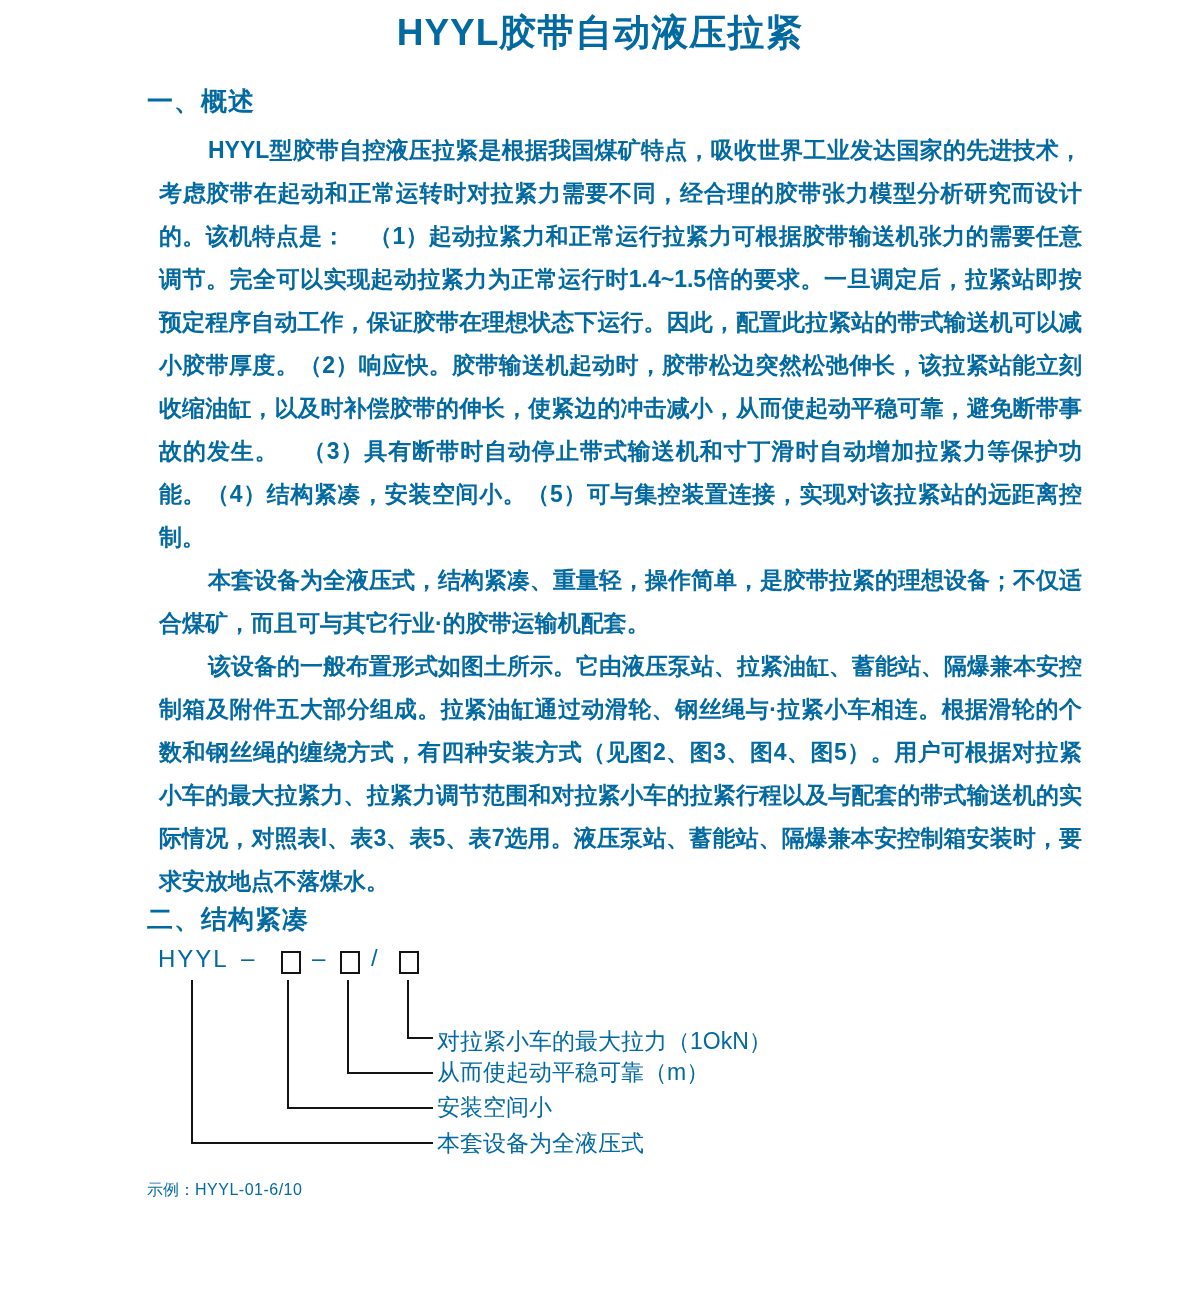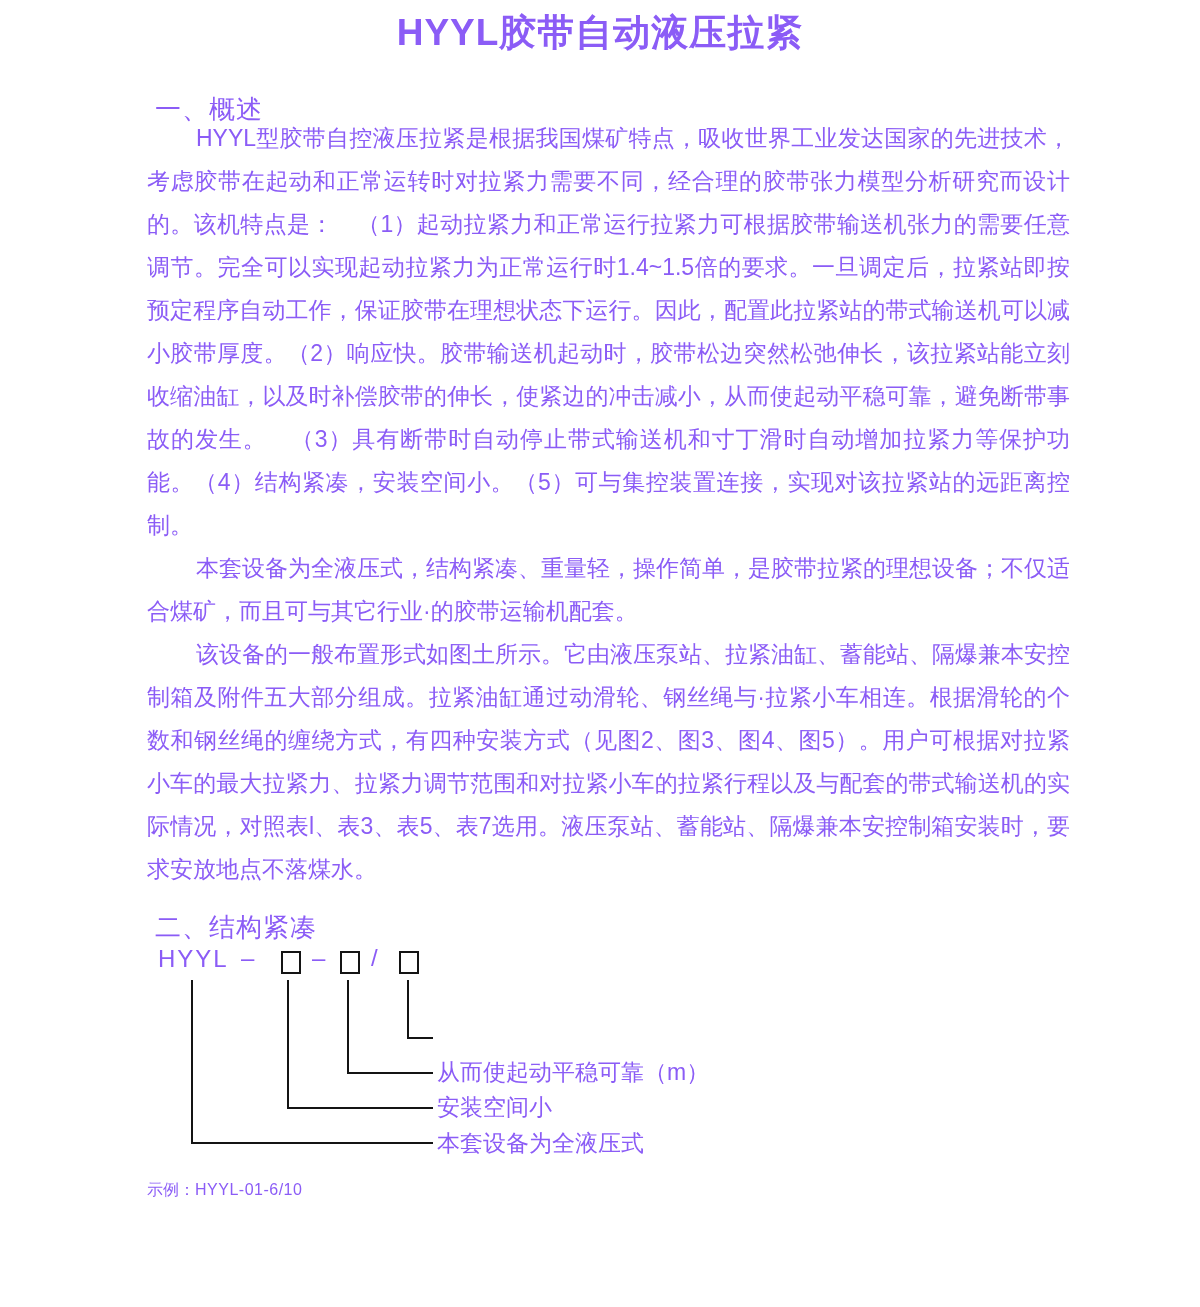--- a/index.html
+++ b/index.html
@@ -1,55 +1,56 @@
 <!DOCTYPE html>
 <html><head>
 <meta charset="utf-8">
 <style>
   html, body { margin: 0; padding: 0; background: #ffffff; }
   .page {
     position: relative;
     width: 1200px;
     height: 1307px;
     background: #ffffff;
-    color: #8b5cf6;
+    color: #0369a1;
     font-family: "Liberation Sans", sans-serif;
     overflow: hidden;
   }
   .doc-title {
     position: absolute;
     top: 8px; left: 0;
     width: 100%;
     margin: 0;
     text-align: center;
     font-size: 37px;
     font-weight: bold;
     letter-spacing: 1px;
   }
   .sec-heading {
     position: absolute;
     left: 147px;
-    margin: 8px;
+    margin: 0;
     font-size: 26px;
-    font-weight: normal;
+    font-weight: bold;
     letter-spacing: 1px;
   }
   .h-overview { top: 84px; }
   .h-model   { top: 902px; }
   .para {
     position: absolute;
     left: 147px;
     width: 923px;
-    margin: 0;
+    margin: 12px;
     font-size: 23px;
     line-height: 43px;
     text-align: justify;
     text-justify: inter-ideograph;
     text-indent: 49px;
     word-break: break-all;
+    font-weight: bold;
   }
   .p1 { top: 117px; }
   .p2 { top: 547px; }
   .p3 { top: 633px; }
   .p-final { top: 1213px; }
 
   
   .m-item { position: absolute; font-size: 24px; font-weight: 500; }
   .m-prefix { left: 158px; top: 945px; letter-spacing: 2px; }
   .m-dash1  { left: 241px; top: 944px; }
@@ -123,20 +124,21 @@
 
   <div class="dline v1"></div>
   <div class="dline v2"></div>
   <div class="dline v3"></div>
   <div class="dline v4"></div>
   <div class="dline hz1"></div>
   <div class="dline hz2"></div>
   <div class="dline hz3"></div>
   <div class="dline hz4"></div>
 
+  <p class="diag-label dl-pull">对拉紧小车的最大拉力（1OkN）</p>
   <p class="diag-label dl-travel">从而使起动平稳可靠（m）</p>
   <p class="diag-label dl-install">安装空间小</p>
   <p class="diag-label dl-product">本套设备为全液压式</p>
 
   <p class="example-line"><span>示例：</span><span class="example-code">HYYL-01-6/10</span></p>
 
 
 </div>
 
 </body></html>

